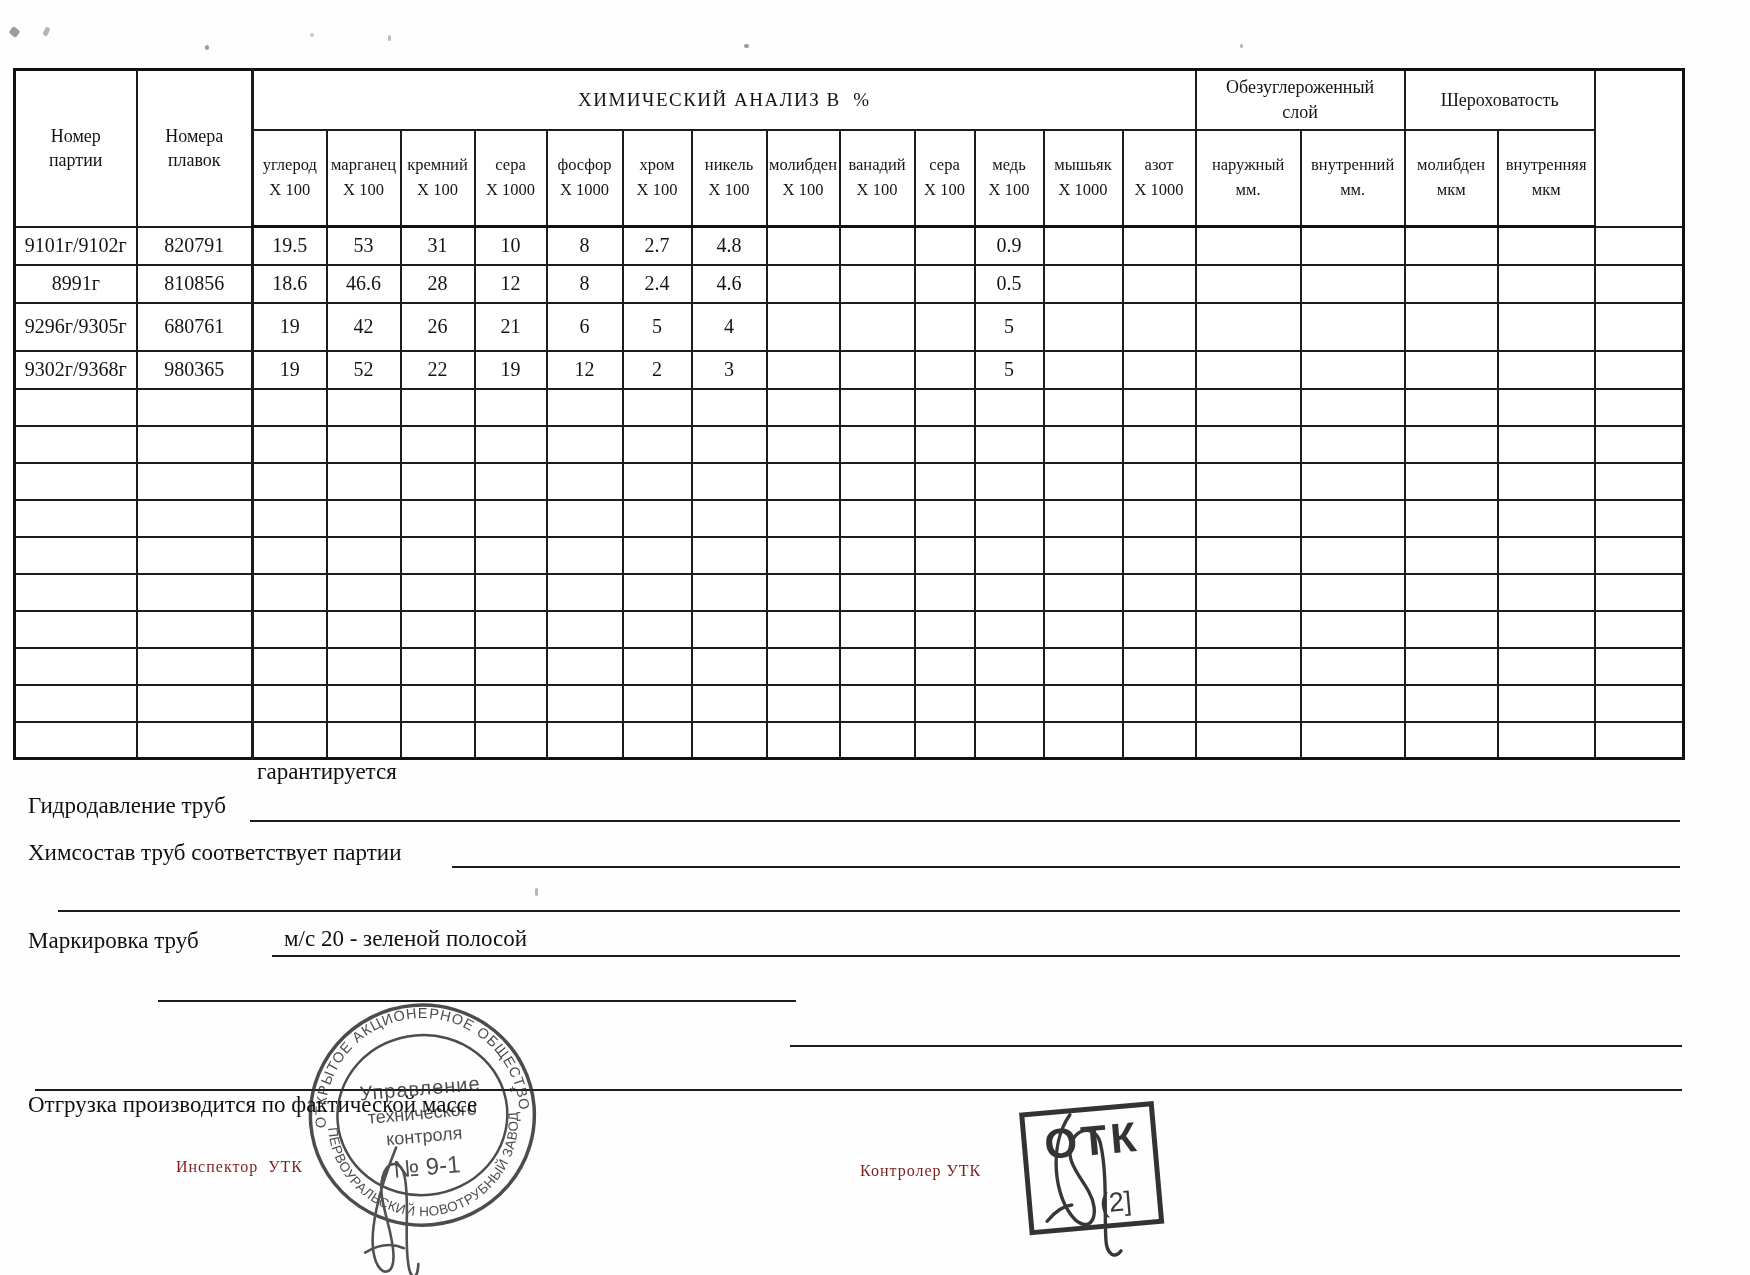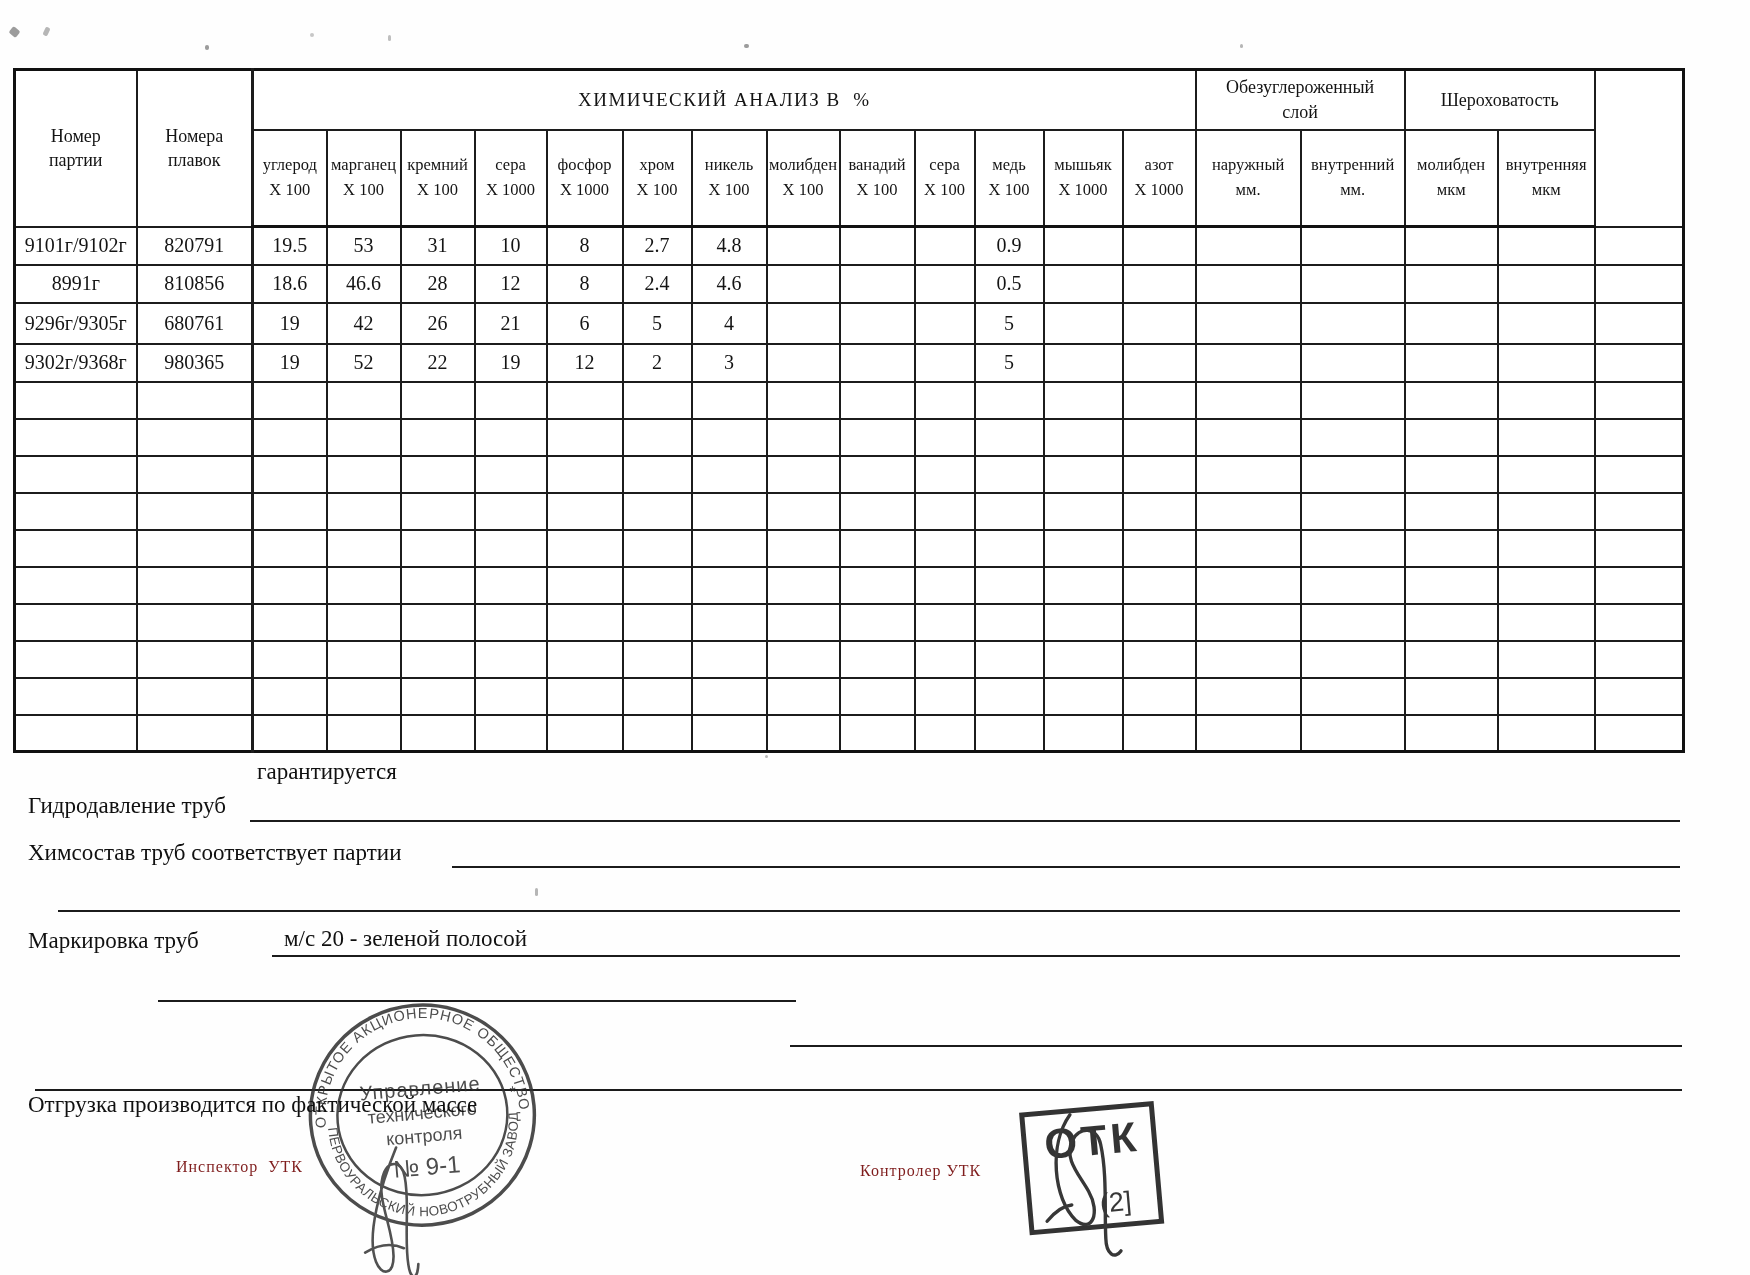--- a/index.html
+++ b/index.html
@@ -165,21 +165,21 @@
         <td class="val"></td>
         <td class="val">0.5</td>
         <td class="val"></td>
         <td class="val"></td>
         <td class="val"></td>
         <td class="val"></td>
         <td class="val"></td>
         <td class="val"></td>
         <td class="val"></td>
       </tr>
-      <tr style="height: 41px;">
+      <tr style="height: 48px;">
         <td class="party">9296г/9305г</td>
         <td class="heats">680761</td>
         <td class="val thickL">19</td>
         <td class="val">42</td>
         <td class="val">26</td>
         <td class="val">21</td>
         <td class="val">6</td>
         <td class="val">5</td>
         <td class="val">4</td>
         <td class="val"></td>

